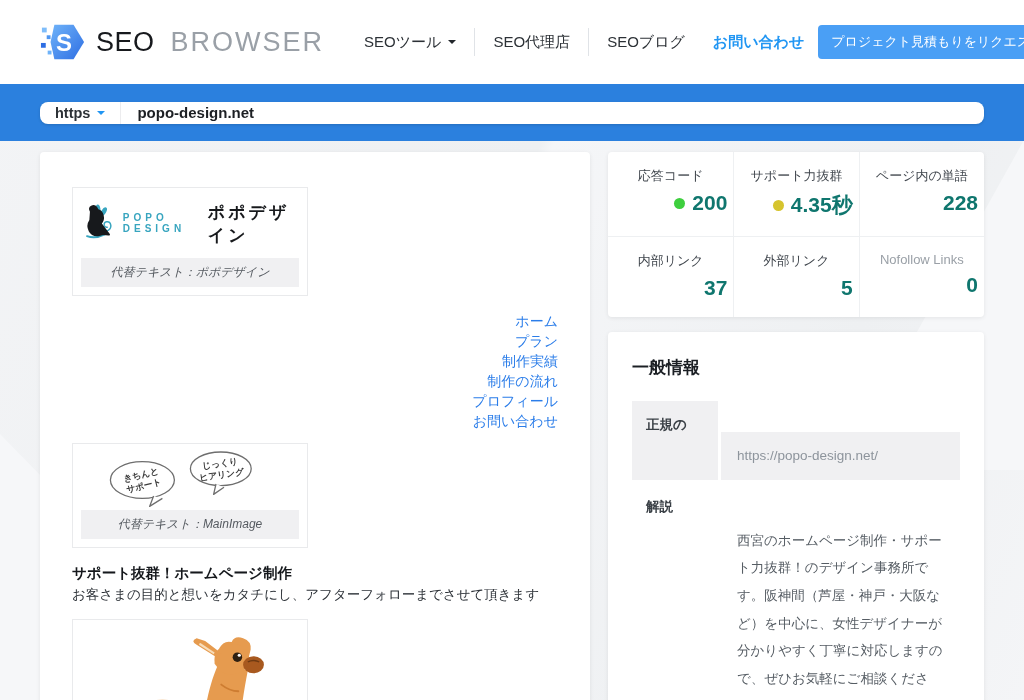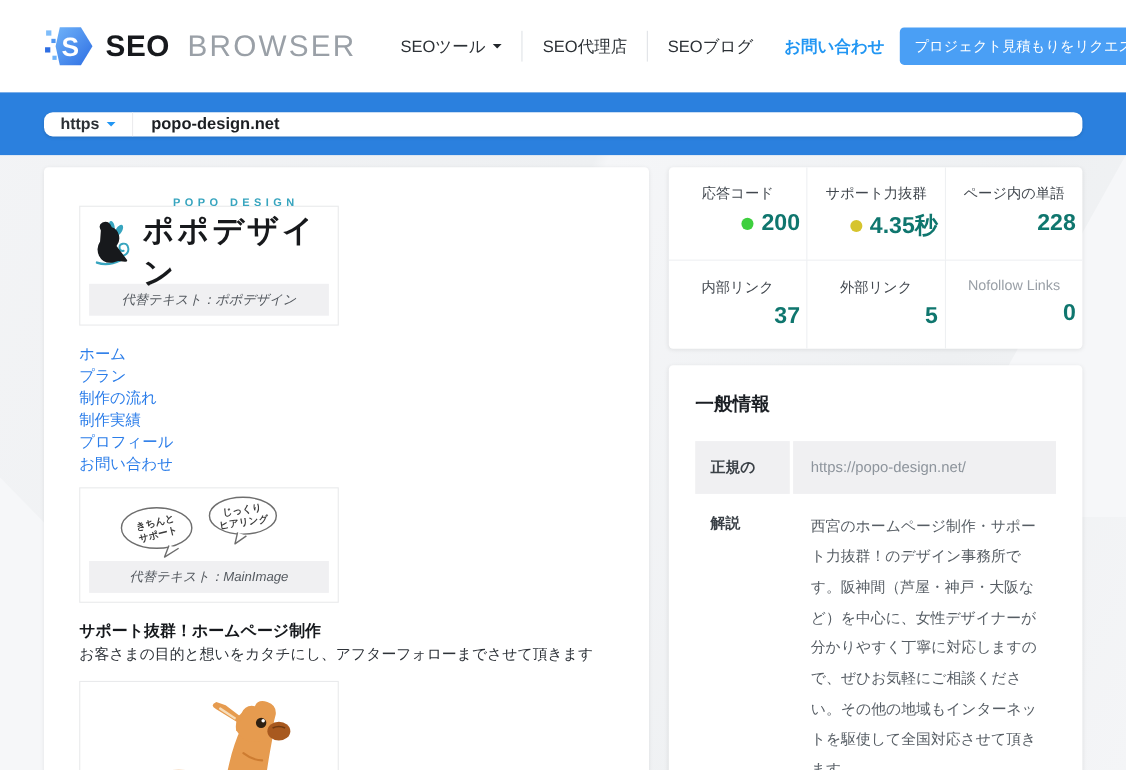--- a/index.html
+++ b/index.html
@@ -7,21 +7,21 @@
   body { font-family:"Liberation Sans","DejaVu Sans",sans-serif; background:#eef0f2; overflow:hidden; }
   .page { position:relative; width:1024px; height:700px; overflow:hidden;
           background:linear-gradient(115deg,#f3f4f6 0%,#eef0f2 45%,#f5f6f8 46%,#eef0f2 75%,#f4f5f7 100%); }
   .bg-shape { position:absolute; pointer-events:none; }
   .bg-shape.s1 { left:0; top:320px; width:260px; height:380px; background:#f6f7f9; clip-path:polygon(0 30%,100% 100%,0 100%); }
   .bg-shape.s2 { right:0; top:140px; width:230px; height:330px; background:#f6f7f9; clip-path:polygon(100% 0,100% 100%,20% 100%); }
 
   
   .topbar { position:relative; z-index:3; height:84px; background:#ffffff; display:flex; align-items:center; padding:0 26px 0 40px; }
   .brand { display:flex; align-items:center; gap:10px; }
-  .brand-word1 { font-size:27px; font-weight:700; color:#17191d; letter-spacing:.5px; }
+  .brand-word1 { font-size:27px; font-weight:400; color:#17191d; letter-spacing:.5px; }
   .brand-word2 { font-size:27px; font-weight:300; color:#9aa0a7; letter-spacing:2px; margin-left:6px; }
   .mainnav { display:flex; align-items:center; margin-left:22px; }
   .nav-item { display:flex; align-items:center; gap:7px; font-size:15px; color:#2c3136; padding:6px 18px; cursor:pointer; white-space:nowrap; }
   .nav-sep { width:1px; height:28px; background:#e0e3e7; }
   .caret-down { width:0; height:0; border:4.5px solid transparent; border-top-color:#22262b; margin-top:4px; }
   .contact-link { font-size:15px; font-weight:700; color:#2196f3; margin:0 14px 0 10px; white-space:nowrap; cursor:pointer; }
   .cta-btn { background:#4a9ff5; color:#fff; border:none; font-size:13px; padding:8px 13px; border-radius:4px; cursor:pointer; white-space:nowrap; font-family:inherit; }
 
   
   .searchbar { position:relative; z-index:3; height:57px; background:#2b80de; display:flex; align-items:center; padding:0 40px; }
@@ -31,26 +31,26 @@
   .url-text { flex:1; padding:0 16px; font-size:15px; font-weight:600; color:#1c1f23; }
   .analyze-btn { height:100%; width:78px; border:none; background:linear-gradient(180deg,#f5831f,#eb6c10); color:#fff; font-size:14px; cursor:pointer; font-family:inherit; }
 
   
   .content { position:relative; z-index:2; display:flex; gap:18px; padding:11px 40px 0; align-items:flex-start; }
 
   
   .preview-card { width:550px; height:620px; background:#fff; border-radius:4px; box-shadow:0 1px 4px rgba(0,0,0,.08); padding:35px 32px; }
   .img-box { width:236px; border:1px solid #e9eaec; background:#fff; }
   .sitelogo-art { height:70px; display:flex; align-items:center; justify-content:center; gap:6px; padding:6px 8px; }
-  .sitelogo-text { display:flex; flex-direction:column; align-items:center; }
+  .sitelogo-text { display:flex; flex-direction:row; align-items:center; }
   .sitelogo-en { font-size:10px; font-weight:800; color:#38a5bf; letter-spacing:4px; }
-  .sitelogo-jp { font-size:28px; font-weight:800; color:#17191c; letter-spacing:3px; margin-top:1px; }
+  .sitelogo-jp { font-size:17px; font-weight:800; color:#17191c; letter-spacing:3px; margin-top:1px; }
   .alt-caption { margin:0 8px 8px; background:#f0f0f2; color:#555a60; font-size:12px; font-style:italic; text-align:center; padding:6px 4px; }
   .preview-links { margin:15px 0 12px; }
-  .preview-link { display:block; color:#2b7de9; font-size:14px; line-height:20px; text-decoration:none; cursor:pointer; }
+  .preview-link { display:block; color:#2b7de9; font-size:14px; line-height:20px; text-decoration:none; cursor:pointer;text-align:right; }
   .bubbles-art { height:66px; padding:4px 6px; }
   .preview-heading { font-size:14.5px; font-weight:800; color:#15181c; margin:16px 0 3px; }
   .preview-text { font-size:13.5px; color:#2d3238; margin:0 0 15px; }
   .alpaca-art { height:132px; padding:6px 8px 0; overflow:hidden; }
 
   
   .right-col { flex:1; display:flex; flex-direction:column; }
   .stats-card { background:#fff; border-radius:4px; box-shadow:0 1px 4px rgba(0,0,0,.08); display:grid; grid-template-columns:repeat(3,1fr); overflow:hidden; }
   .stat-cell { padding:15px 6px 17px; text-align:center; border-left:1px solid #eef0f2; border-top:1px solid #eef0f2; }
   .stat-cell:nth-child(3n+1) { border-left:none; }
@@ -58,21 +58,21 @@
   .stat-label { font-size:13px; color:#41474e; margin-bottom:6px; white-space:nowrap; }
   .stat-label.muted { color:#9aa0a7; }
   .stat-value { font-size:21px; font-weight:800; color:#0f766e; display:flex; align-items:center; justify-content:flex-end; gap:7px; }
   .dot { width:11px; height:11px; border-radius:50%; flex:none; }
 
   .info-card { background:#fff; margin-top:15px; border-radius:4px; box-shadow:0 1px 4px rgba(0,0,0,.08); padding:24px 24px 0; height:420px; overflow:hidden; }
   .info-title { font-size:17px; font-weight:800; color:#1b1f24; margin-bottom:22px; }
   .info-table { display:flex; flex-direction:column; gap:3px; }
   .info-row { display:flex; gap:3px; }
   .cell-label { width:86px; flex:none; padding:13px 8px 13px 14px; font-size:13.5px; font-weight:700; color:#3a4046; line-height:1.6; }
-  .cell-value { flex:1; padding:13px 16px; font-size:13.5px; color:#565d64; line-height:2.05; word-break:break-all; }
+  .cell-value { flex:1; padding:13px 16px; font-size:13.5px; color:#565d64; line-height:2.05; word-break:break-all;margin-top:31px; }
   .info-row.odd .cell-label, .info-row.odd .cell-value { background:#f0f0f2; }
   .cell-value.url-muted { color:#8d949c; word-break:break-all; line-height:1.6; }
 </style>
 </head>
 <body>
 
 <div class="page">
   <div class="bg-shape s1"></div>
   <div class="bg-shape s2"></div>
 
@@ -143,22 +143,22 @@
             <span class="sitelogo-en">POPO DESIGN</span>
             <span class="sitelogo-jp">ポポデザイン</span>
           </div>
         </div>
         <div class="alt-caption">代替テキスト：ポポデザイン</div>
       </div>
 
       <div class="preview-links">
         <a class="preview-link">ホーム</a>
         <a class="preview-link">プラン</a>
+        <a class="preview-link">制作実績</a>
         <a class="preview-link">制作の流れ</a>
-        <a class="preview-link">制作実績</a>
         <a class="preview-link">プロフィール</a>
         <a class="preview-link">お問い合わせ</a>
       </div>
 
       <div class="img-box">
         <div class="bubbles-art">
           <svg viewBox="0 0 230 80" width="218" height="64">
             <ellipse cx="58" cy="40" rx="40" ry="23" fill="#fff" stroke="#6e6e6e" stroke-width="1.6"></ellipse>
             <path d="M72,60 l-5,13 l16,-10" fill="#fff" stroke="#6e6e6e" stroke-width="1.6" stroke-linejoin="round"></path>
             <g transform="rotate(-14 58 40)" fill="#3c3c3c" font-size="11" font-weight="700" font-family="'Liberation Sans',sans-serif">

